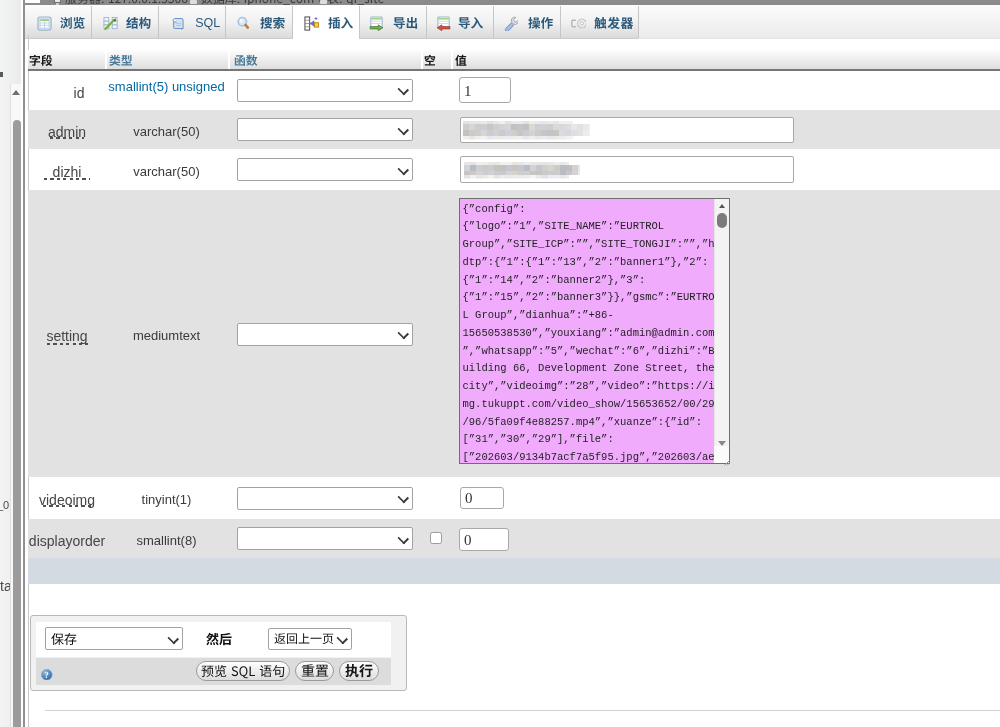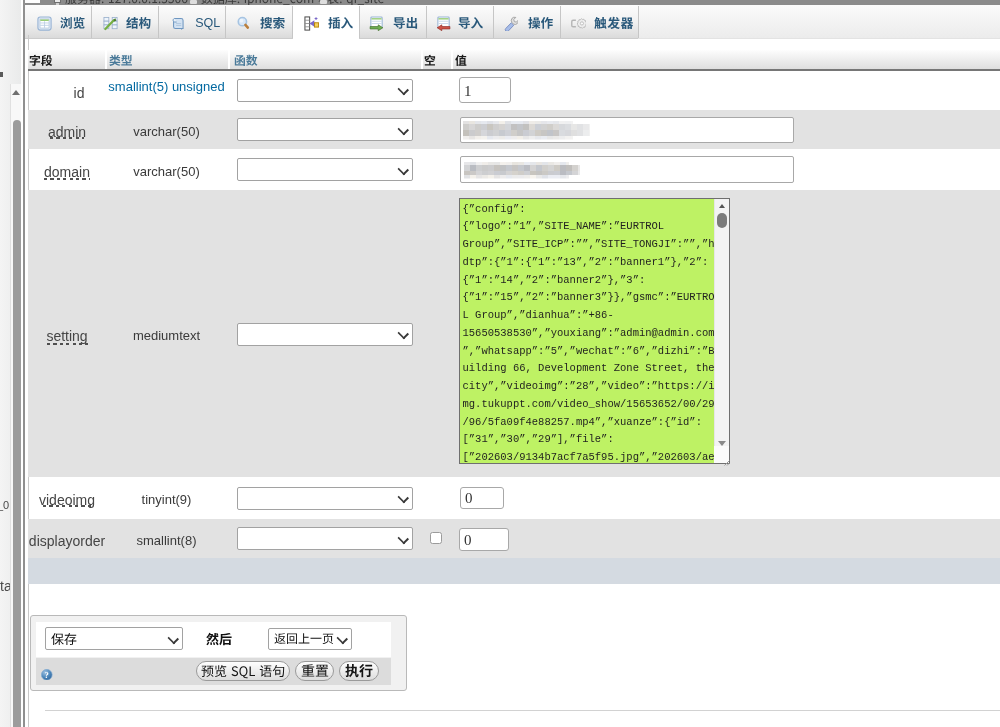--- a/index.html
+++ b/index.html
@@ -243,21 +243,21 @@
     <rect x="60" y="0" width="6" height="3.5" fill="rgb(231,231,231)"></rect>
     <rect x="66" y="0" width="6" height="3.5" fill="rgb(238,238,238)"></rect>
     <rect x="72" y="0" width="6" height="3.5" fill="rgb(230,232,236)"></rect>
     <rect x="78" y="0" width="6" height="3.5" fill="rgb(233,236,242)"></rect>
     <rect x="84" y="0" width="6" height="3.5" fill="rgb(231,231,231)"></rect>
     <rect x="90" y="0" width="6" height="3.5" fill="rgb(235,234,233)"></rect>
     <rect x="96" y="0" width="6" height="3.5" fill="rgb(237,237,238)"></rect>
     <rect x="102" y="0" width="6" height="3.5" fill="rgb(243,242,241)"></rect>
     <rect x="108" y="0" width="2" height="3.5" fill="rgb(243,243,242)"></rect>
   </svg>
-<div class="lat fld ctr" style="left:67px;top:165.2px">domain</div>
+<div class="lat fld ctr" style="left:67px;top:165.2px">dizhi</div>
 <div style="position:absolute;left:43.8px;top:177.5px;width:46.5px;height:2px;background:repeating-linear-gradient(90deg,#4f4f4f 0 3.2px,rgba(0,0,0,0) 3.2px 6.4px)"></div>
 <div class="lat ctr" style="left:166.5px;top:165.2px;color:#3a3a3a">varchar(50)</div>
 <div class="sel" style="left:237px;top:158.2px;width:176px;height:23px"></div>
 <div class="inp" style="left:460px;top:156px;width:334px;height:27px;border-radius:2px;border-color:#a8a8a8"></div>
 <svg width="105" height="3.5" viewBox="0 0 105 3.5" style="position:absolute;left:464px;top:161.5px">
     <rect x="0" y="0" width="6" height="3.5" fill="rgb(231,231,233)"></rect>
     <rect x="6" y="0" width="6" height="3.5" fill="rgb(225,227,231)"></rect>
     <rect x="12" y="0" width="6" height="3.5" fill="rgb(240,240,240)"></rect>
     <rect x="18" y="0" width="6" height="3.5" fill="rgb(240,237,233)"></rect>
     <rect x="24" y="0" width="6" height="3.5" fill="rgb(232,231,229)"></rect>
@@ -334,21 +334,21 @@
     <rect x="78" y="0" width="6" height="3.5" fill="rgb(223,226,232)"></rect>
     <rect x="84" y="0" width="6" height="3.5" fill="rgb(235,237,243)"></rect>
     <rect x="90" y="0" width="6" height="3.5" fill="rgb(235,237,243)"></rect>
     <rect x="96" y="0" width="6" height="3.5" fill="rgb(229,231,235)"></rect>
     <rect x="102" y="0" width="3" height="3.5" fill="rgb(236,236,238)"></rect>
   </svg>
 <div class="lat fld ctr" style="left:67px;top:329.0px">setting</div>
 <div style="position:absolute;left:46.5px;top:343.3px;width:41px;height:2px;background:repeating-linear-gradient(90deg,#4f4f4f 0 3.2px,rgba(0,0,0,0) 3.2px 6.4px)"></div>
 <div class="lat ctr" style="left:166.5px;top:329.0px;color:#3a3a3a">mediumtext</div>
 <div class="sel" style="left:237px;top:322.5px;width:176px;height:23px"></div>
-<div style="position:absolute;left:459px;top:198px;width:271px;height:266px;background:#bef264;border:1px solid #6f6f6f">
+<div style="position:absolute;left:459px;top:198px;width:271px;height:266px;background:#f0abfc;border:1px solid #6f6f6f">
 <pre style="position:absolute;left:2.5px;top:1.5px;font-family:'Liberation Mono',monospace;font-size:10.5px;line-height:17.75px;color:#1f1f1f;white-space:pre">{”config”:
 {”logo”:”1”,”SITE_NAME”:”EURTROL
 Group”,”SITE_ICP”:””,”SITE_TONGJI”:””,”h
 dtp”:{”1”:{”1”:”13”,”2”:”banner1”},”2”:
 {”1”:”14”,”2”:”banner2”},”3”:
 {”1”:”15”,”2”:”banner3”}},”gsmc”:”EURTRO
 L Group”,”dianhua”:”+86-
 15650538530”,”youxiang”:”admin@admin.com
 ”,”whatsapp”:”5”,”wechat”:”6”,”dizhi”:”B
 uilding 66, Development Zone Street, the
@@ -361,21 +361,21 @@
 <div style="position:absolute;right:4px;top:5px;width:0;height:0;border-left:3.5px solid transparent;border-right:3.5px solid transparent;border-bottom:4.5px solid #545454"></div>
 <div style="position:absolute;right:2.5px;top:14px;width:10px;height:15px;background:#7b7b7b;border-radius:5px"></div>
 <div style="position:absolute;right:0;bottom:0;width:15px;height:17px;background:#fbfbfb"></div>
     <div style="position:absolute;right:3.5px;bottom:17px;width:0;height:0;border-left:4px solid transparent;border-right:4px solid transparent;border-top:5px solid #8a8a8a"></div>
 </div>
 <svg width="8" height="8" viewBox="0 0 8 8" style="position:absolute;left:722px;top:457.5px">
     <path d="M2.5 7.5 7.5 2.5M5 7.5 7.5 5" stroke="#9a9a9a" stroke-width="1"></path>
   </svg>
 <div class="lat fld ctr" style="left:67px;top:493.0px">videoimg</div>
 <div style="position:absolute;left:43.0px;top:505.3px;width:48px;height:2px;background:repeating-linear-gradient(90deg,#4f4f4f 0 3.2px,rgba(0,0,0,0) 3.2px 6.4px)"></div>
-<div class="lat ctr" style="left:166.5px;top:493.0px;color:#3a3a3a">tinyint(9)</div>
+<div class="lat ctr" style="left:166.5px;top:493.0px;color:#3a3a3a">tinyint(1)</div>
 <div class="sel" style="left:237px;top:486.5px;width:176px;height:23px"></div>
 <div class="inp" style="left:460px;top:486.5px;width:44px;height:22.5px;padding:2.5px 0 0 4px">0</div>
 <div class="lat fld ctr" style="left:67px;top:533.5px">displayorder</div>
 <div class="lat ctr" style="left:166.5px;top:533.5px;color:#3a3a3a">smallint(8)</div>
 <div class="sel" style="left:237px;top:527.0px;width:176px;height:23px"></div>
 <div style="position:absolute;left:429.5px;top:531.5px;width:12px;height:12px;background:#fff;border:1.5px solid #9b9b9b;border-radius:2.5px"></div>
 <div class="inp" style="left:459px;top:528px;width:50px;height:23px;padding:2.8px 0 0 4px">0</div>
 <div style="position:absolute;left:30px;top:615px;width:377px;height:76px;background:#f1f1f1;border:1px solid #b9b9b9;border-radius:3px"></div>
 <div style="position:absolute;left:35.5px;top:621.5px;width:355.5px;height:35.5px;background:#fff"></div>
 <div style="position:absolute;left:35.5px;top:657.5px;width:355.5px;height:27px;background:#dcdcdc"></div>

